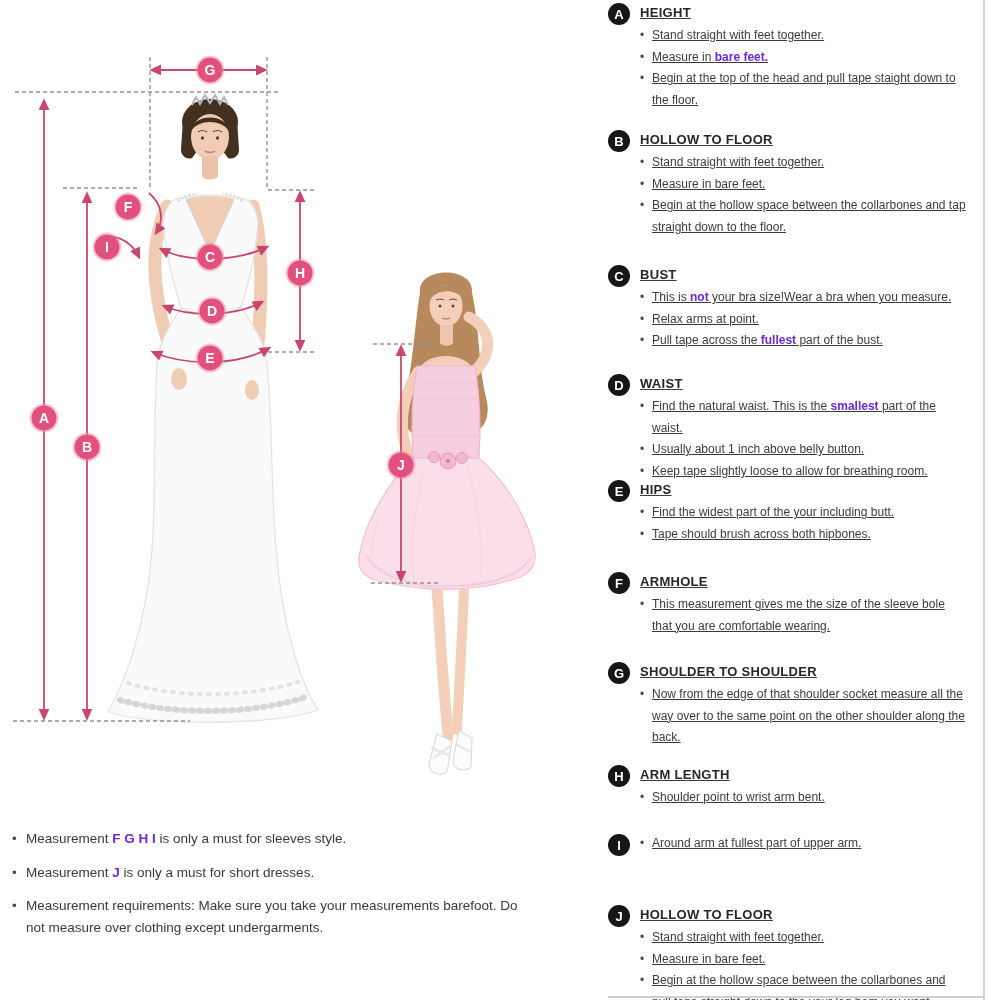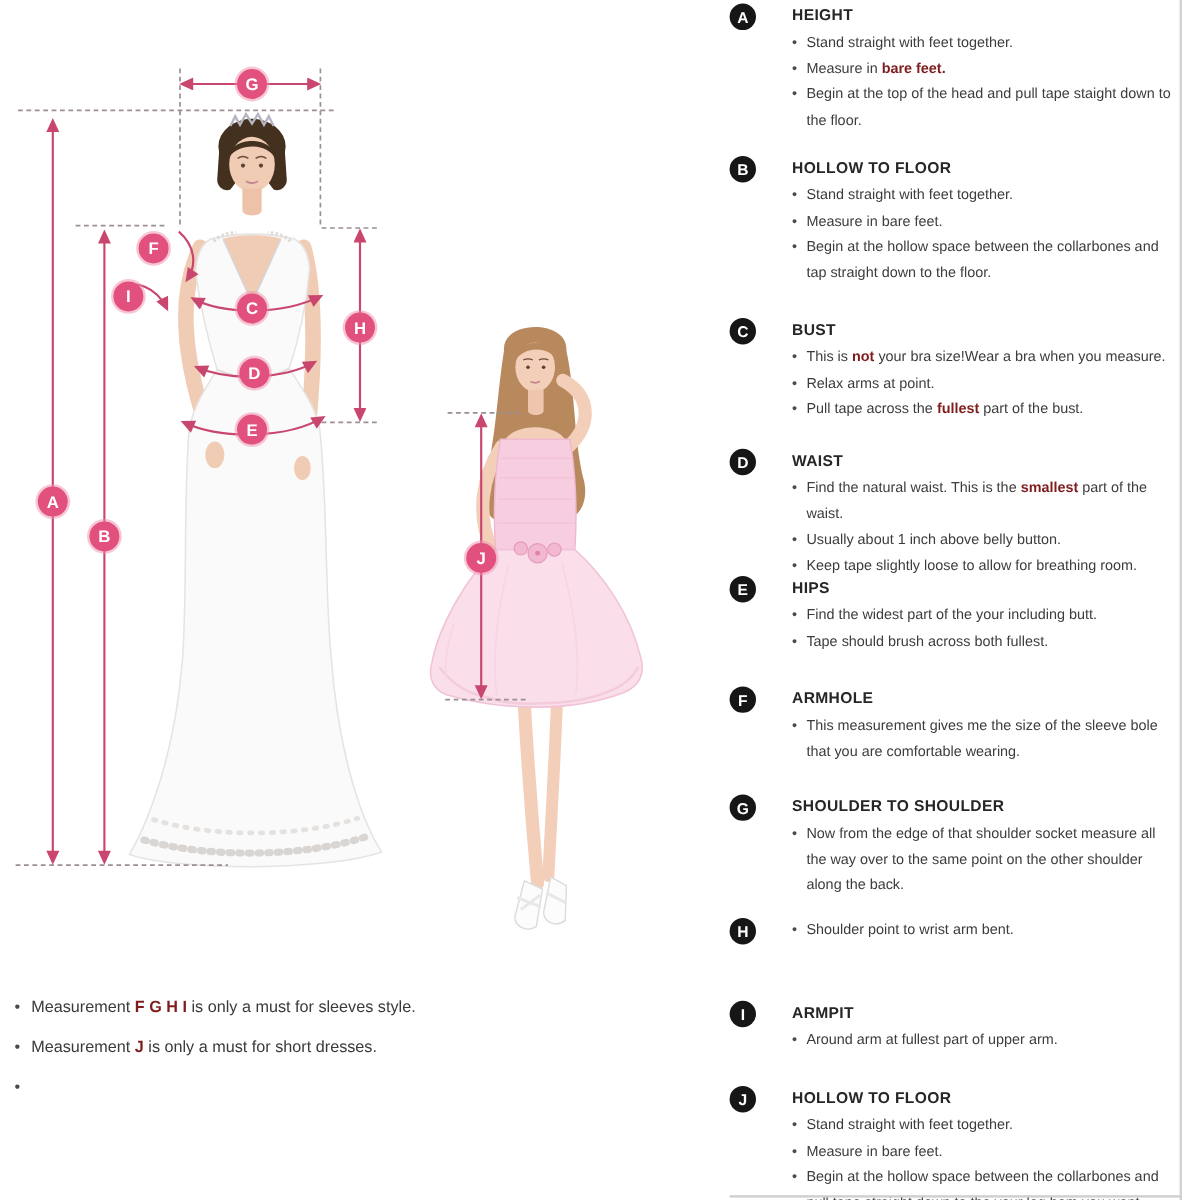--- a/index.html
+++ b/index.html
@@ -10,31 +10,31 @@
   }
   #stage{position:relative;width:1000px;height:1000px;background:#fff;}
 
   
   .section{position:absolute;left:608px;width:372px;display:flex;align-items:flex-start;}
   .letter-badge{
     flex:0 0 auto;width:22px;height:22px;border-radius:50%;
     background:#161616;color:#fff;font-weight:bold;font-size:13px;
     display:flex;align-items:center;justify-content:center;margin-top:1px;
   }
-  .section-content{margin-left:30px;width:326px;}
+  .section-content{margin-left:10px;width:326px;text-decoration:underline;}
   .section-title{
     font-size:13px;font-weight:bold;color:#262626;letter-spacing:.3px;
     line-height:1.4;margin:2px 0 3px 0;
   }
   .bullets{list-style:none;margin:0;padding:0;}
   .bullets li{
     position:relative;padding-left:12px;font-size:12px;line-height:1.8;color:#3c3c3c;
   }
   .bullets li .dot{position:absolute;left:0;top:0;color:#4a4a4a;}
-  .hl{color:#7f1d1d;font-weight:bold;}
+  .hl{color:#6d28d9;font-weight:bold;}
 
   
   #notes{position:absolute;left:12px;top:828px;width:512px;}
   .note{
     position:relative;padding-left:14px;font-size:13.5px;line-height:1.6;
     color:#3a3a3a;margin-bottom:12px;
   }
   .note .dot{position:absolute;left:0;top:0;color:#4a4a4a;}
 
   
@@ -249,21 +249,21 @@
             <li><span class="dot">•</span><span>Keep tape slightly loose to allow for breathing room.</span></li>
           </ul>
     </div>
   </div>
       <div class="section" style="top: 479px;">
     <div class="letter-badge">E</div>
     <div class="section-content">
       <div class="section-title">HIPS</div>
       <ul class="bullets">
             <li><span class="dot">•</span><span>Find the widest part of the your including butt.</span></li>
-            <li><span class="dot">•</span><span>Tape should brush across both fullest.</span></li>
+            <li><span class="dot">•</span><span>Tape should brush across both hipbones.</span></li>
           </ul>
     </div>
   </div>
       <div class="section" style="top: 571px;">
     <div class="letter-badge">F</div>
     <div class="section-content">
       <div class="section-title">ARMHOLE</div>
       <ul class="bullets">
             <li><span class="dot">•</span><span>This measurement gives me the size of the sleeve bole that you are comfortable wearing.</span></li>
           </ul>
@@ -274,29 +274,29 @@
     <div class="section-content">
       <div class="section-title">SHOULDER TO SHOULDER</div>
       <ul class="bullets">
             <li><span class="dot">•</span><span>Now from the edge of that shoulder socket measure all the way over to the same point on the other shoulder along the back.</span></li>
           </ul>
     </div>
   </div>
       <div class="section" style="top: 764px;">
     <div class="letter-badge">H</div>
     <div class="section-content">
+      <div class="section-title">ARM LENGTH</div>
       <ul class="bullets">
             <li><span class="dot">•</span><span>Shoulder point to wrist arm bent.</span></li>
           </ul>
     </div>
   </div>
       <div class="section" style="top: 833px;">
     <div class="letter-badge">I</div>
     <div class="section-content">
-      <div class="section-title">ARMPIT</div>
       <ul class="bullets">
             <li><span class="dot">•</span><span>Around arm at fullest part of upper arm.</span></li>
           </ul>
     </div>
   </div>
       <div class="section" style="top: 904px;">
     <div class="letter-badge">J</div>
     <div class="section-content">
       <div class="section-title">HOLLOW TO FLOOR</div>
       <ul class="bullets">
@@ -310,18 +310,18 @@
 
   <div id="notes">
       <div class="note">
     <span class="dot">•</span>
   <span>Measurement </span><span class="hl">F G H I</span><span> is only a must for sleeves style.</span></div>
       <div class="note">
     <span class="dot">•</span>
   <span>Measurement </span><span class="hl">J</span><span> is only a must for short dresses.</span></div>
       <div class="note">
     <span class="dot">•</span>
-  </div>
+  <span>Measurement requirements: Make sure you take your measurements barefoot. Do not measure over clothing except undergarments.</span></div>
     </div>
 
   <div id="right-rule"></div>
   <div id="bottom-rule"></div>
 </div>
 
 </body></html>

